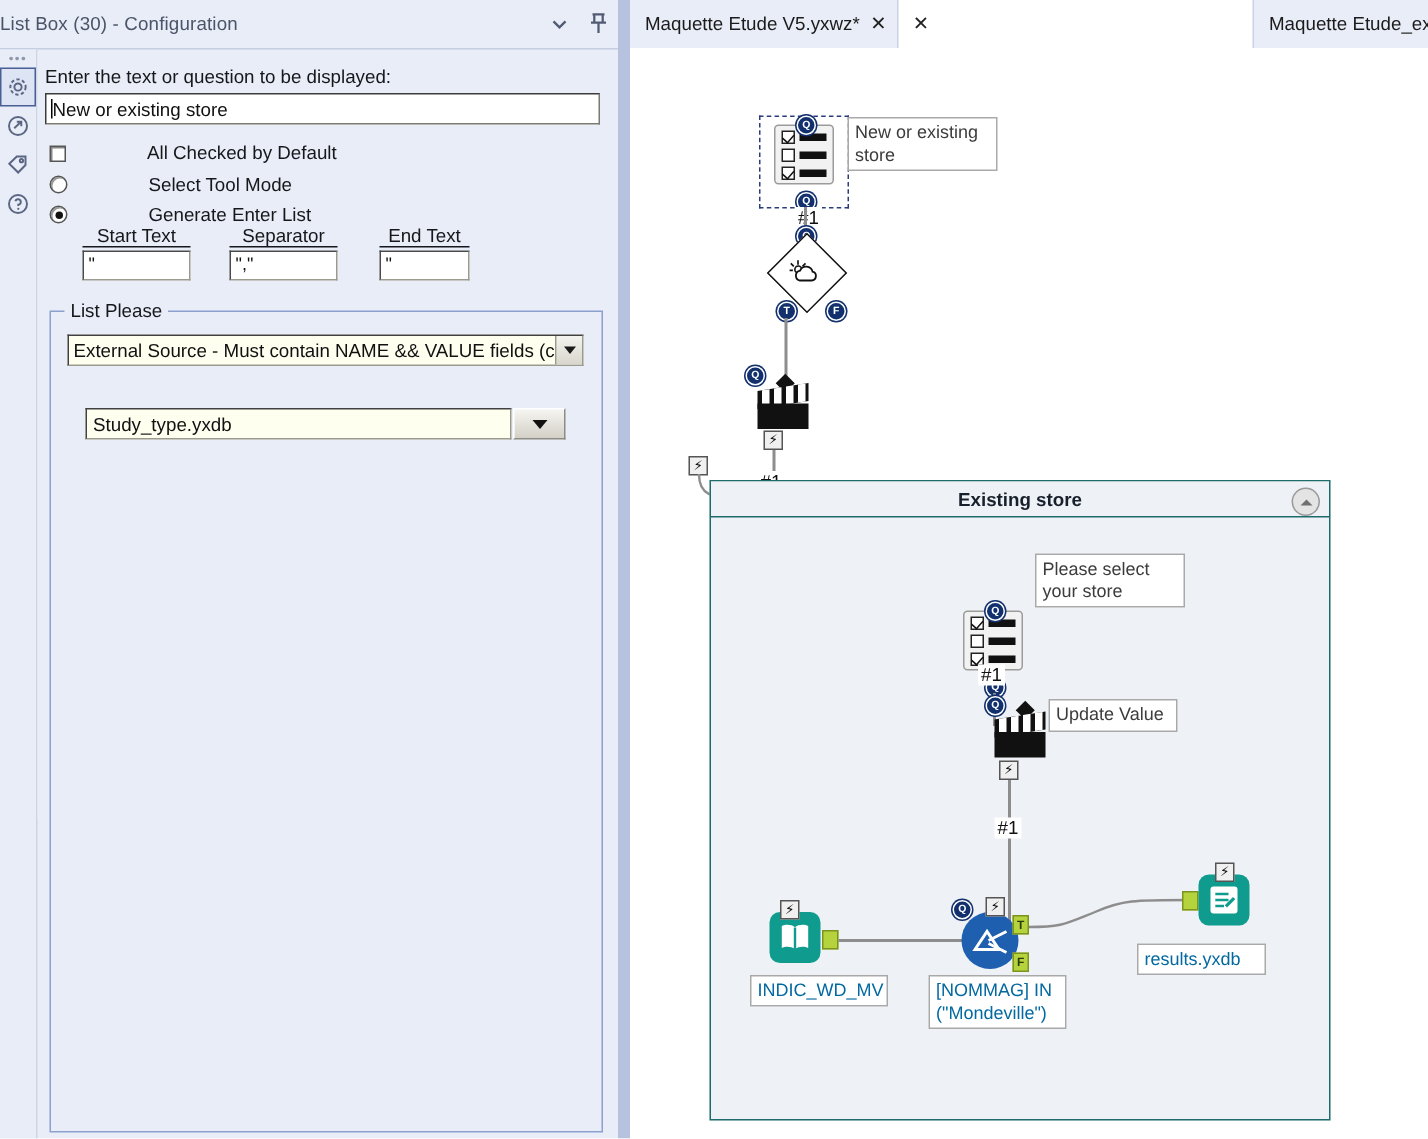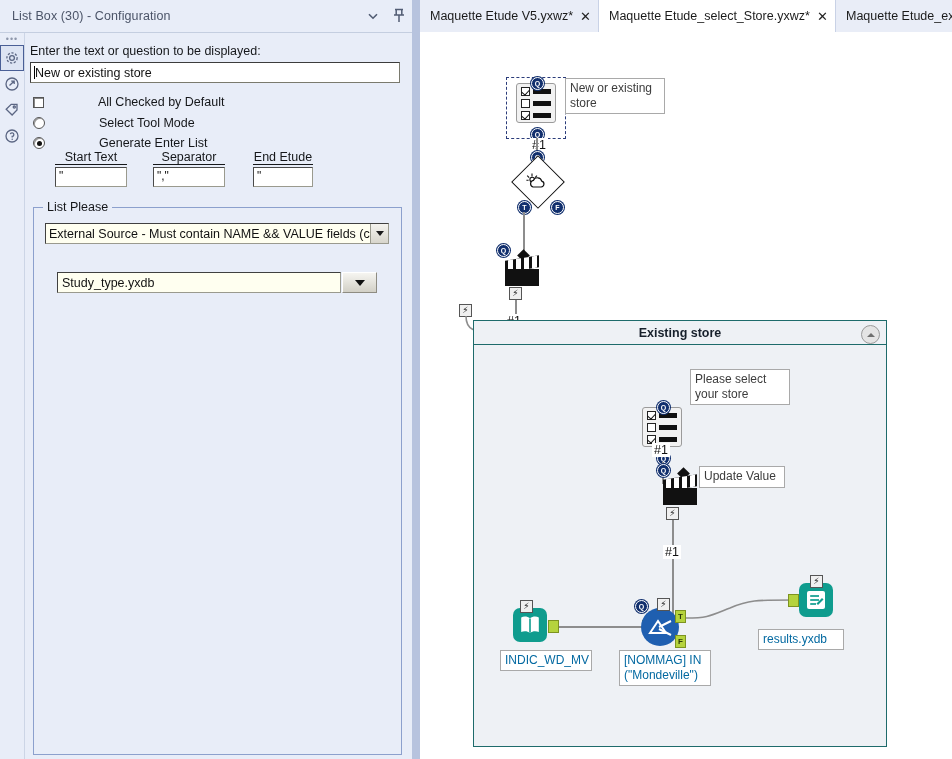--- a/index.html
+++ b/index.html
@@ -11,21 +11,21 @@
   #root{position:relative;width:952px;height:759px;}
 
   
   #config-panel{position:absolute;left:0;top:0;width:412px;height:759px;background:#e8edf8;}
   #config-title{
     position:absolute;left:0;top:0;width:412px;height:32px;
     background:#e8edf8;border-bottom:1px solid #c4cee0;
     display:flex;align-items:center;
   }
   #config-title .ttl{
-    margin-left:12px;color:#4b5468;font-size:12.5px;letter-spacing:.1px;
+    margin-left:0px;color:#4b5468;font-size:12.5px;letter-spacing:.1px;
     white-space:nowrap;
   }
   #config-title .spacer{flex:1}
   .titlebtn{width:26px;height:30px;display:flex;align-items:center;justify-content:center;}
   .chev{display:block;width:12px;height:12px;}
   .pin{display:block;width:14px;height:16px;}
 
   
   #icon-rail{position:absolute;left:0;top:33px;width:24px;height:726px;background:#e8edf8;
     border-right:1px solid #ccd5e6;}
@@ -236,21 +236,21 @@
 
       <div class="minifield" style="left:30px;top:116px;width:72px;">
         <div class="cap">Start Text</div>
         <div class="box">"</div>
       </div>
       <div class="minifield" style="left:128px;top:116px;width:72px;">
         <div class="cap">Separator</div>
         <div class="box">","</div>
       </div>
       <div class="minifield" style="left:228px;top:116px;width:60px;">
-        <div class="cap">End Etude</div>
+        <div class="cap">End Text</div>
         <div class="box">"</div>
       </div>
 
       <div class="groupbox" style="left:8px;top:173px;width:369px;height:548px;">
         <span class="legend">List Please</span>
       </div>
 
       <div class="combo" style="left:20px;top:189px;width:344px;height:21px;">
         <span class="val">External Source - Must contain NAME &amp;&amp; VALUE fields  (can be</span>
         <span class="arrow">
@@ -273,21 +273,20 @@
 
   <div id="tabstrip">
     <div class="under"></div>
 
     <div class="tab inactive" style="left:0;width:178px;">
       <span class="lbl">Maquette Etude V5.yxwz*</span>
       <span class="x">✕</span>
     </div>
 
     <div class="tab active" style="left:178px;width:238px;">
-      <span class="lbl">Maquette Etude_select_Store.yxwz*</span>
       <span class="x">✕</span>
     </div>
 
     <div class="tab inactive" style="left:416px;width:116px;">
       <span class="lbl">Maquette  Etude_exis</span>
     </div>
   </div>
 
   <div id="canvas">
 

